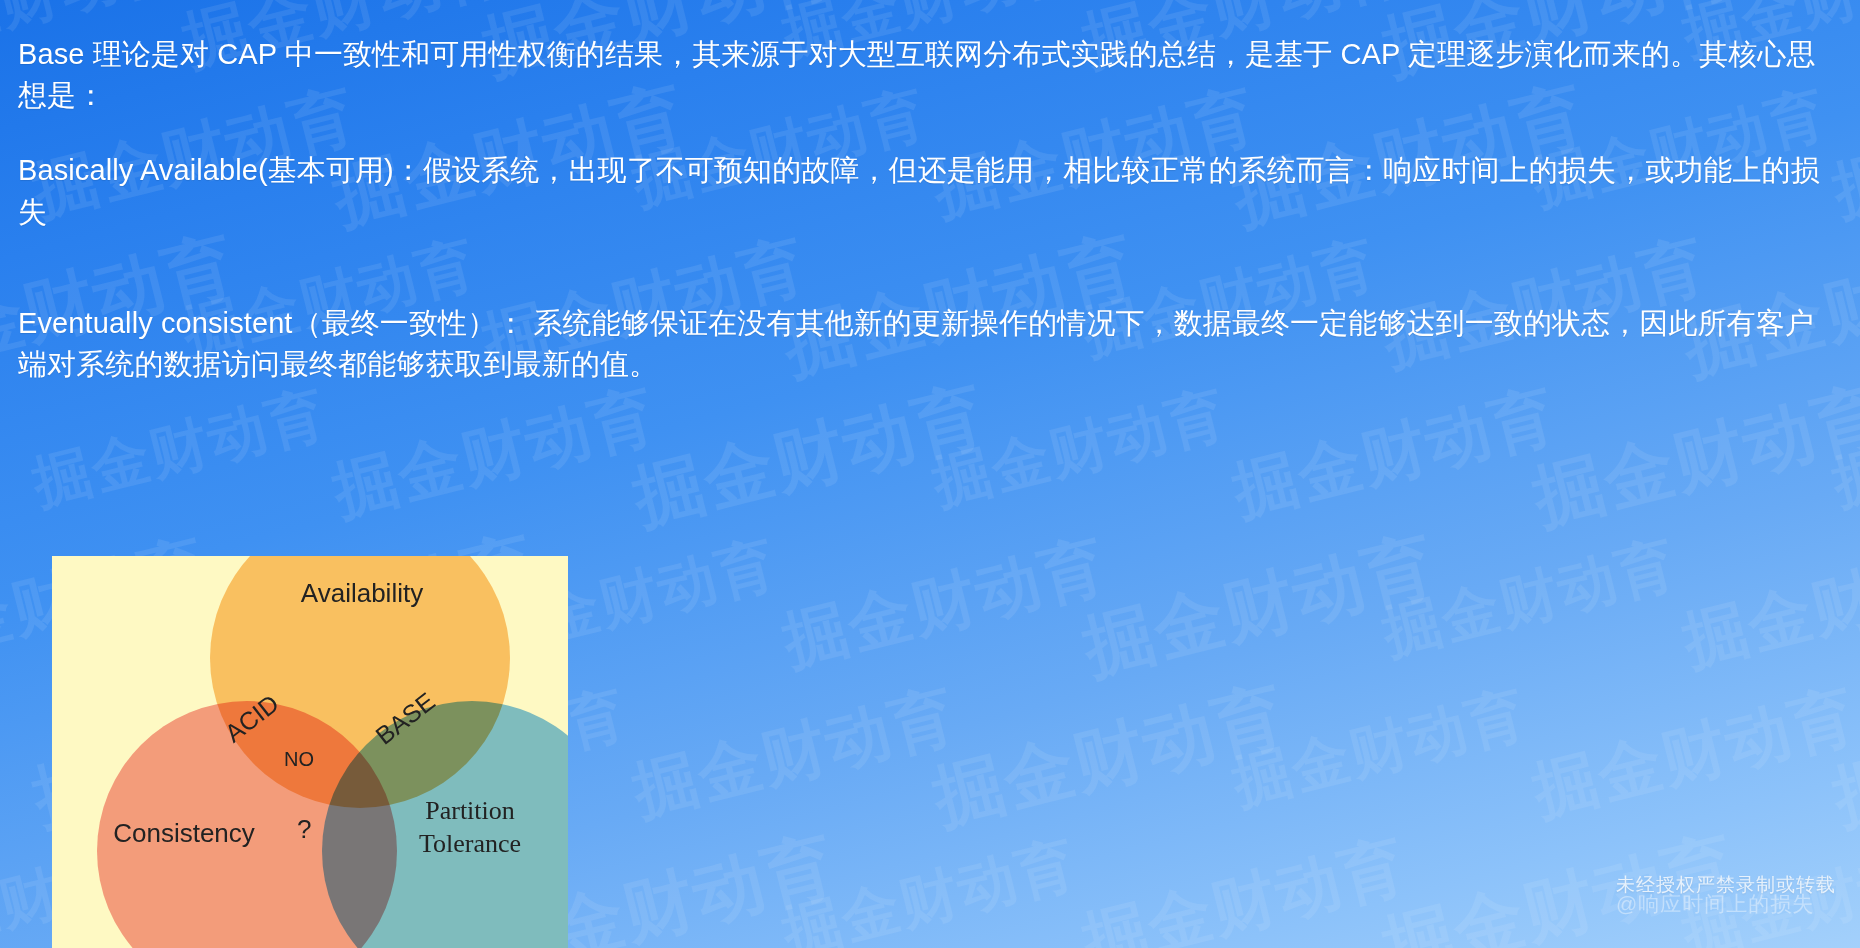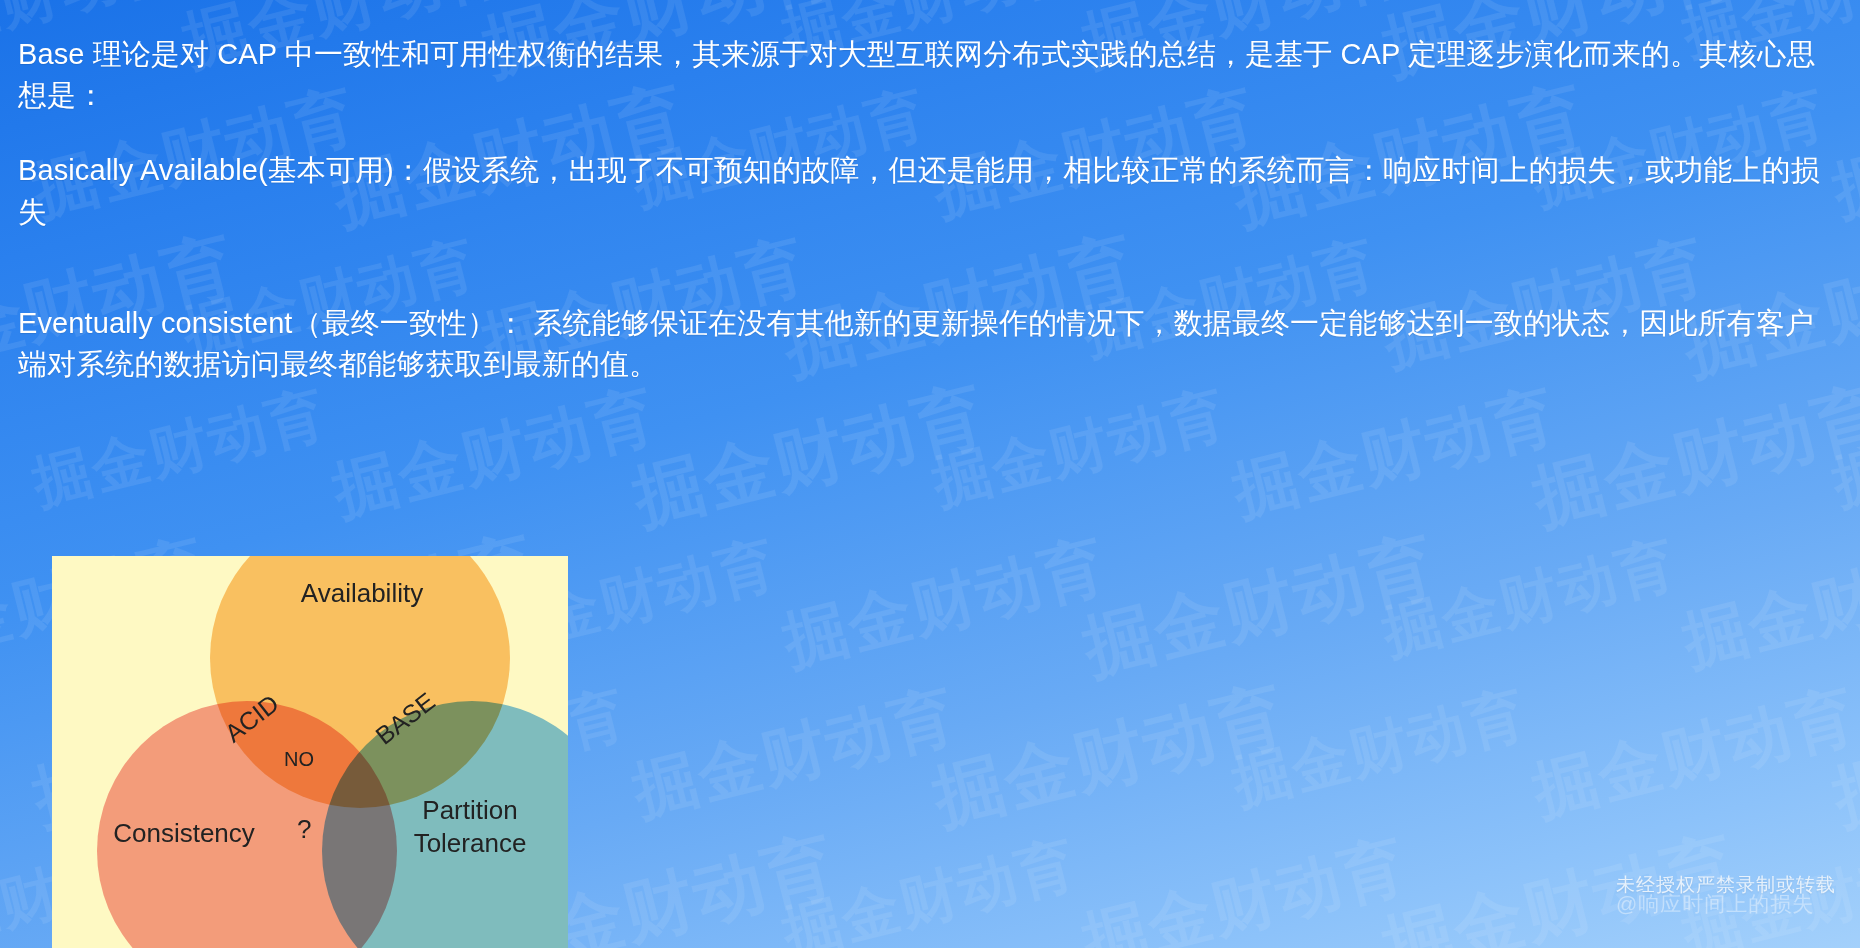--- a/index.html
+++ b/index.html
@@ -76,21 +76,21 @@
   }
   .lbl {
     position:absolute;
     color:#222222;
     font-family:"Liberation Sans", sans-serif;
     z-index:6;
     white-space:nowrap;
   }
   #lbl-avail { left:185px; top:22px; font-size:26px; width:250px; text-align:center; }
   #lbl-cons  { left:22px;  top:262px; font-size:26px; width:220px; text-align:center; }
-  #lbl-part  { left:318px; top:238px; font-size:26px; width:200px; text-align:center; line-height:1.28; }
+  #lbl-part  { left:318px; top:238px; font-size:26px; width:200px; text-align:center; line-height:1.28;font-family:Liberation Serif, serif; }
   #lbl-acid  { left:170px; top:148px; font-size:25px; transform:rotate(-38deg); }
   #lbl-base  { left:320px; top:148px; font-size:25px; transform:rotate(-38deg); }
   #lbl-no    { left:232px; top:192px; font-size:20px; }
   #lbl-q     { left:245px; top:258px; font-size:26px; }
 
   
   #corner-wm {
     position:absolute;
     right:24px; bottom:30px;
     z-index:5;

